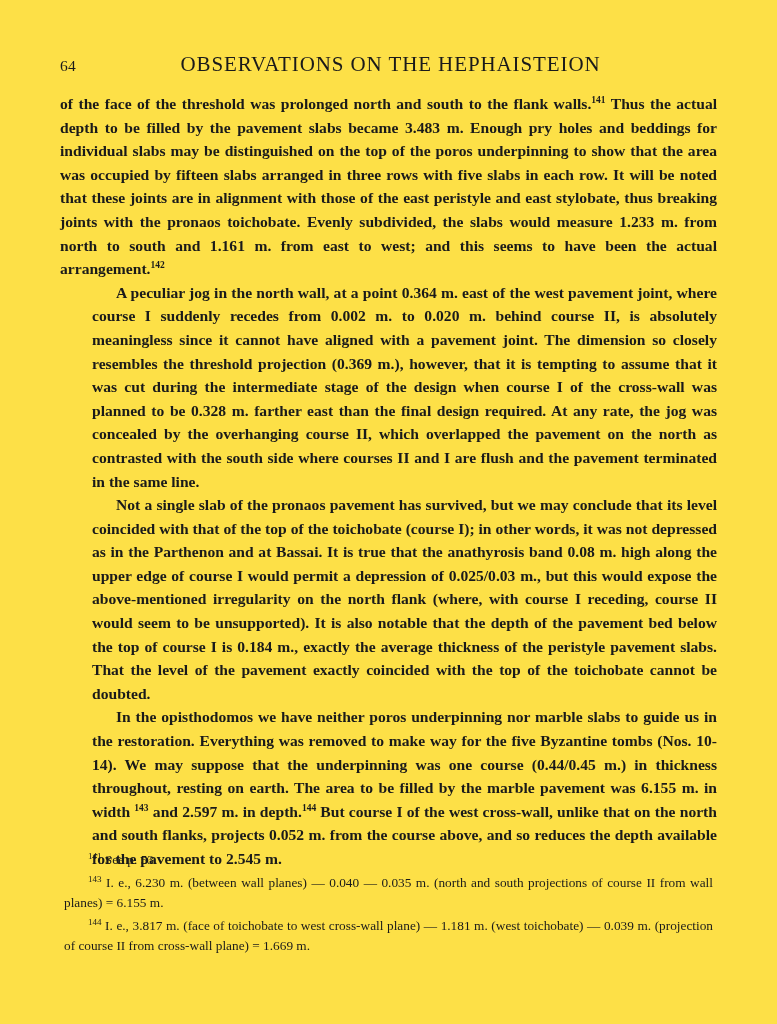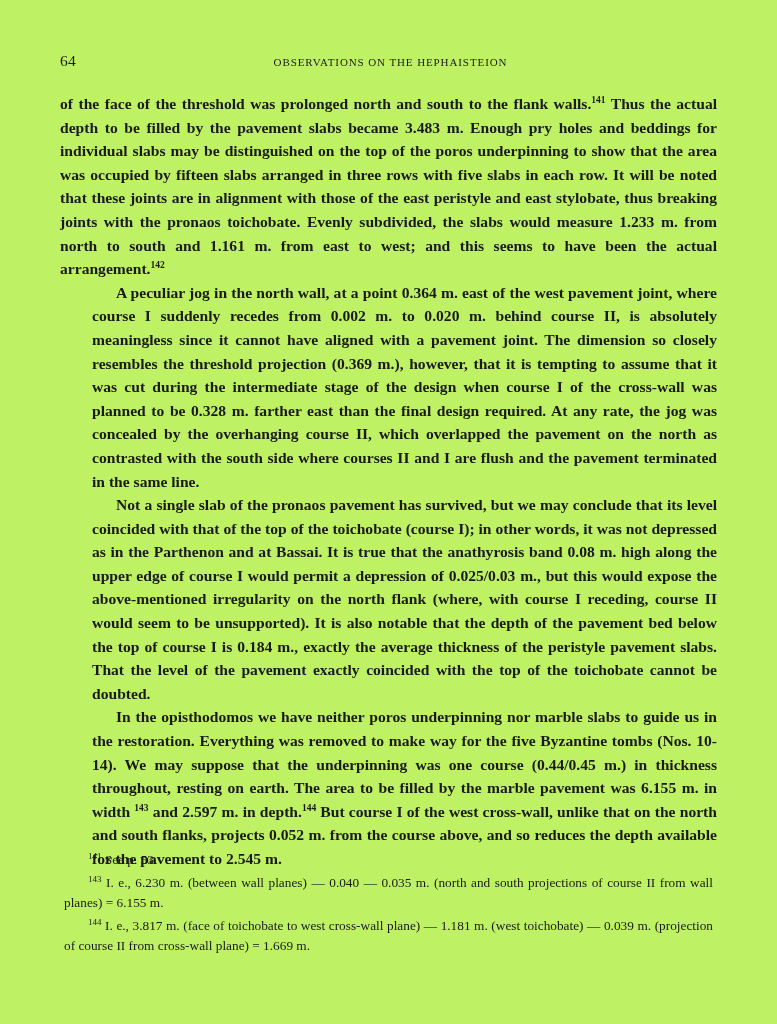--- a/index.html
+++ b/index.html
@@ -14,41 +14,41 @@
     color: #1a1a1a;
     position: relative;
     overflow: hidden;
   }
   .page {
     position: absolute;
     top: 0;
     left: 0;
     width: 777px;
     height: 1024px;
-    background: #bef264;
+    background: #fde047;
   }
   .header-row {
     position: absolute;
     top: 52px;
     left: 60px;
     width: 657px;
     height: 22px;
     display: flex;
     align-items: baseline;
   }
   .folio {
     font-size: 15.5px;
     width: 40px;
     flex: 0 0 auto;
     letter-spacing: 0.2px;
   }
   .running-title {
     flex: 1 1 auto;
     text-align: center;
-    font-size: 11px;
+    font-size: 21px;
     letter-spacing: 0.9px;
     padding-right: 36px;
   }
   .body-block {
     position: absolute;
     top: 92px;
     left: 60px;
     width: 657px;
     font-weight: bold;
   }

